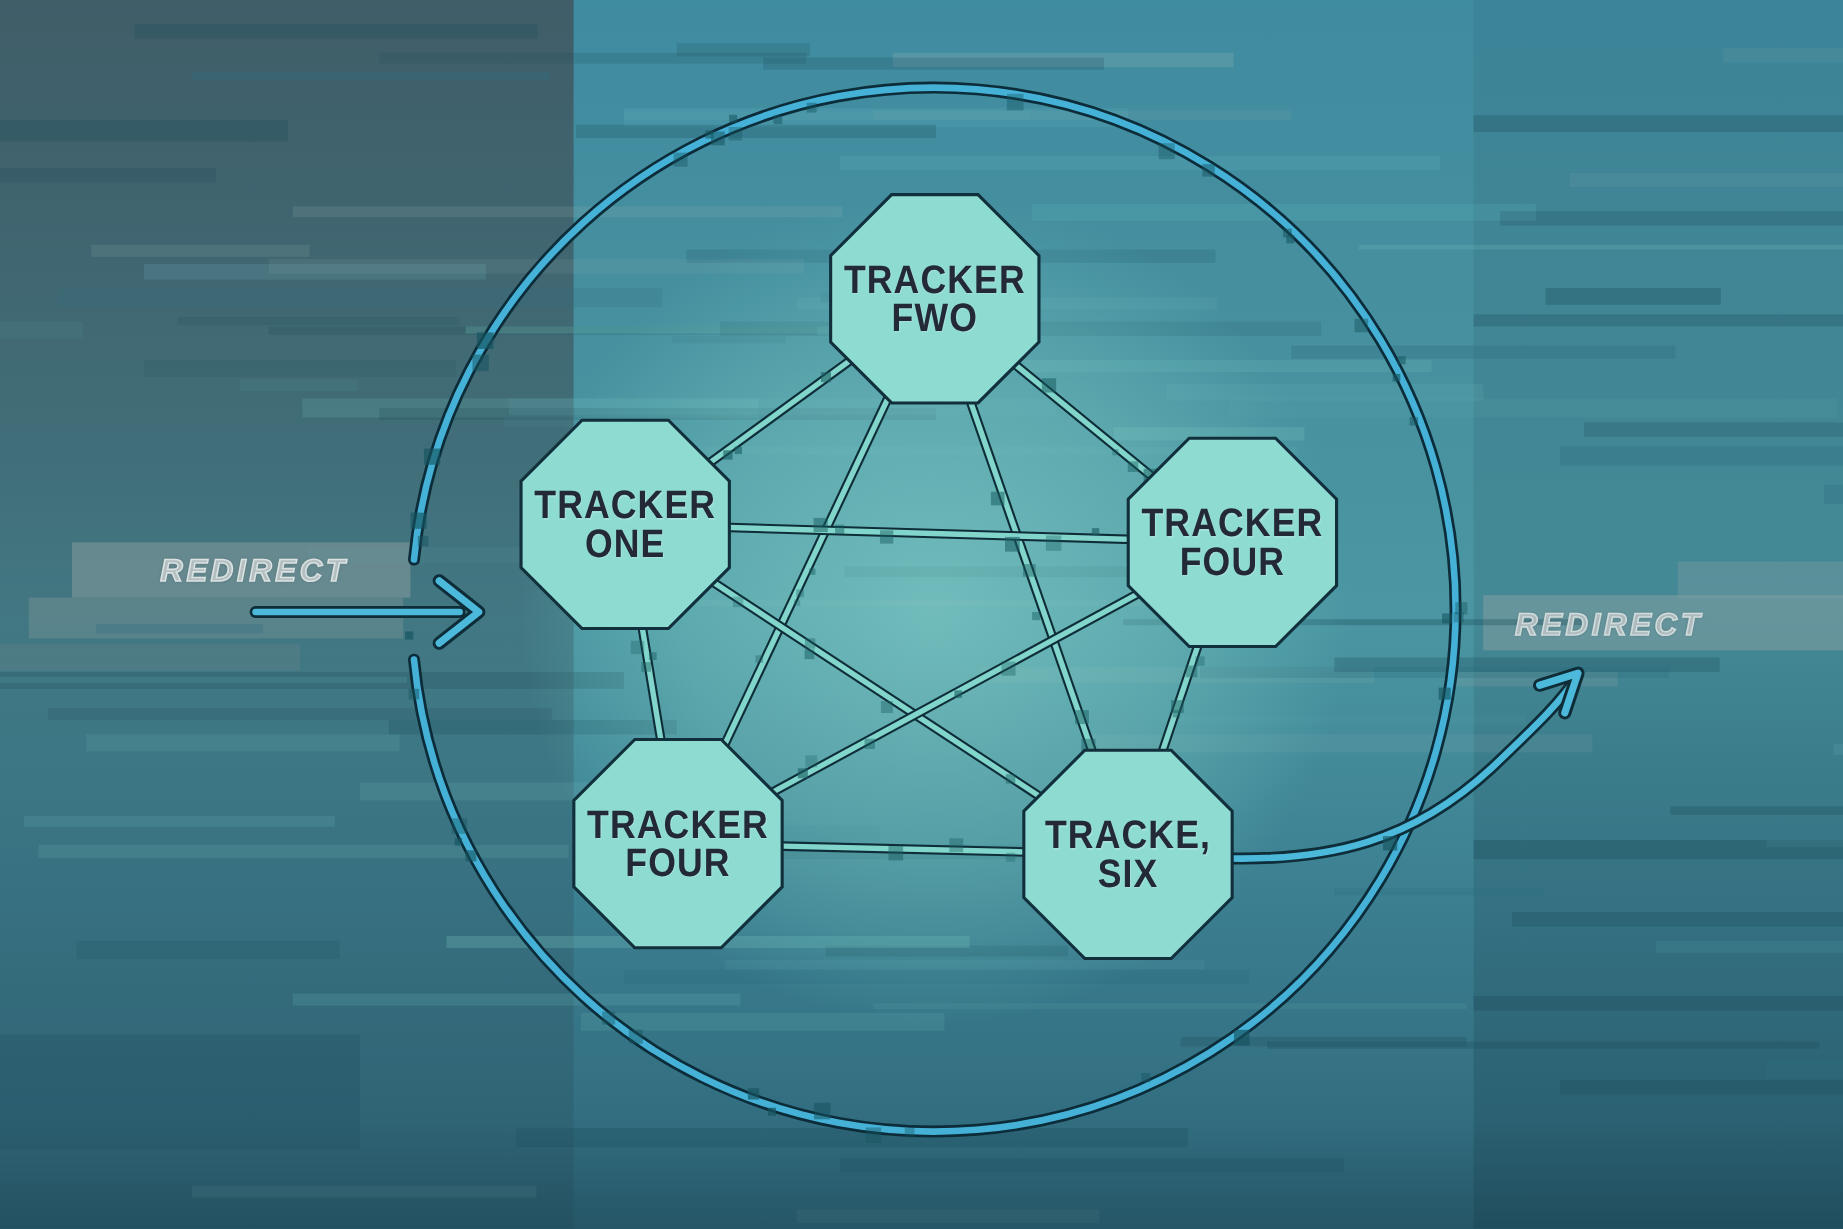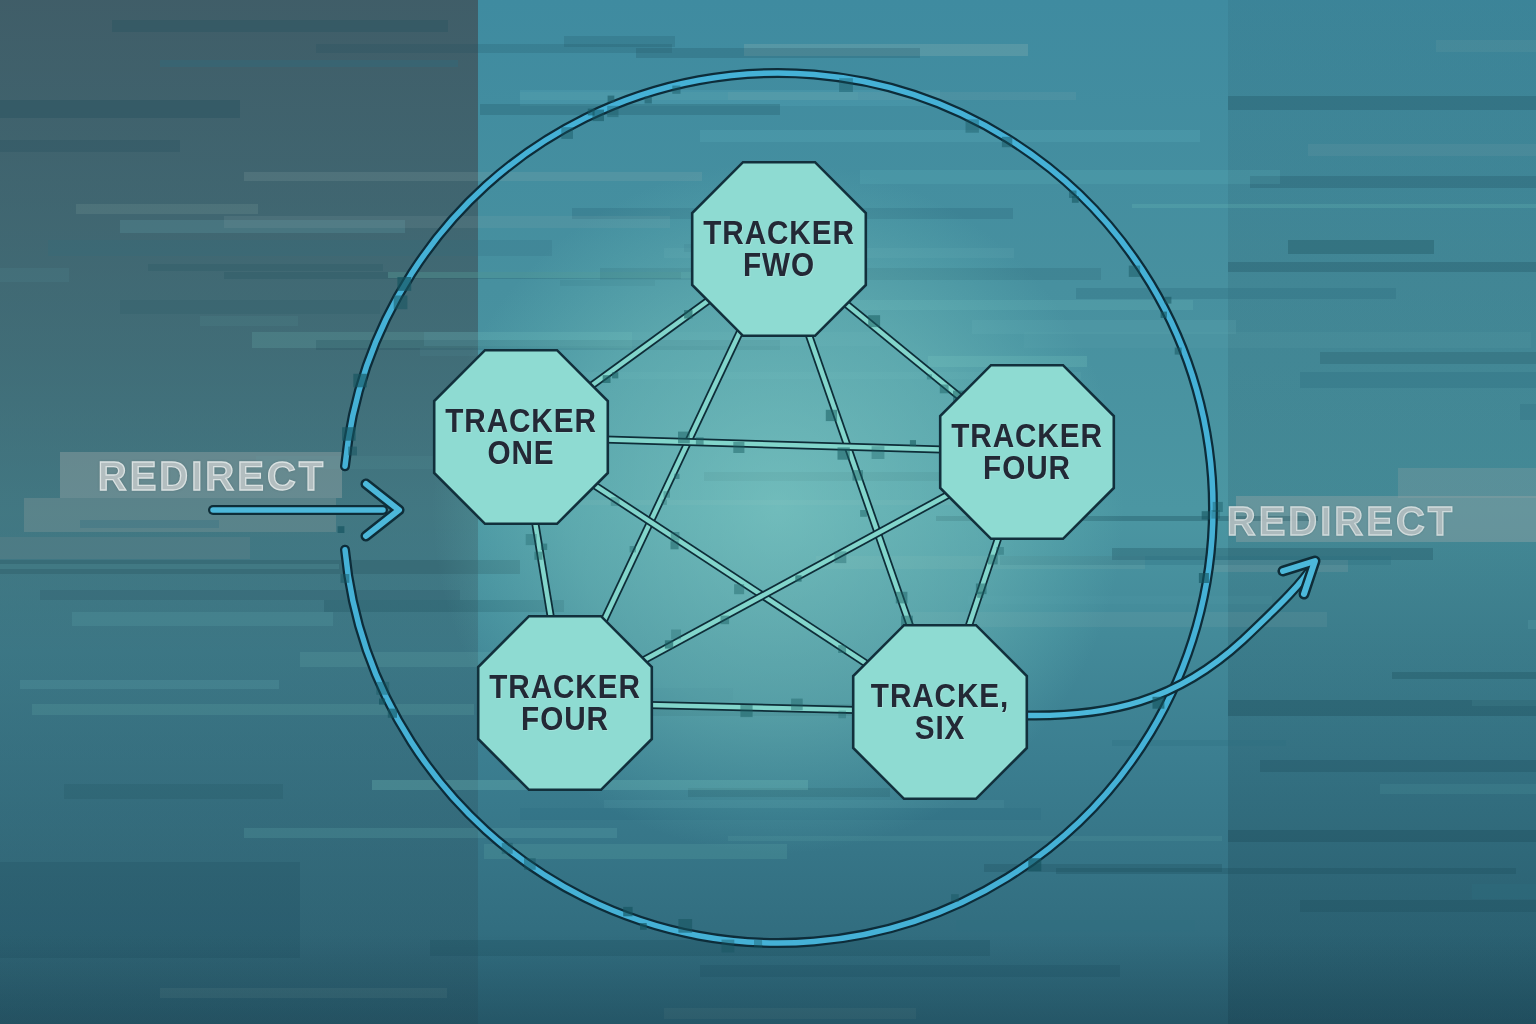--- a/index.html
+++ b/index.html
@@ -32,23 +32,23 @@
   svg.diagram{position:absolute;left:0;top:0;}
   .node-label{
     position:absolute;transform:translate(-50%,-50%) scaleX(.9);
     font-weight:700;font-size:33px;line-height:.97;text-align:center;
     letter-spacing:1px;white-space:nowrap;color:#232936;
     text-shadow:1px 1px 0 rgba(255,255,255,.18);
   }
   .node-label span{display:block;}
   .redirect{
     position:absolute;transform:translate(-50%,-50%);
-    font-weight:700;font-size:40px;letter-spacing:3px;
+    font-weight:700;font-size:26px;letter-spacing:3px;
     color:#b3bec0;-webkit-text-stroke:1.3px #dae2e2;
-    text-shadow:0 0 3px rgba(40,60,66,.4);white-space:nowrap;
+    text-shadow:0 0 3px rgba(40,60,66,.4);white-space:nowrap;font-style:italic;
   }
   .redirect-left{left:212px;top:476px;}
   .redirect-right{left:1341px;top:521px;opacity:.92;}
 </style>
 </head>
 <body>
 
 <div class="stage">
   <div class="band-left"></div>
   <div class="band-right"></div>

